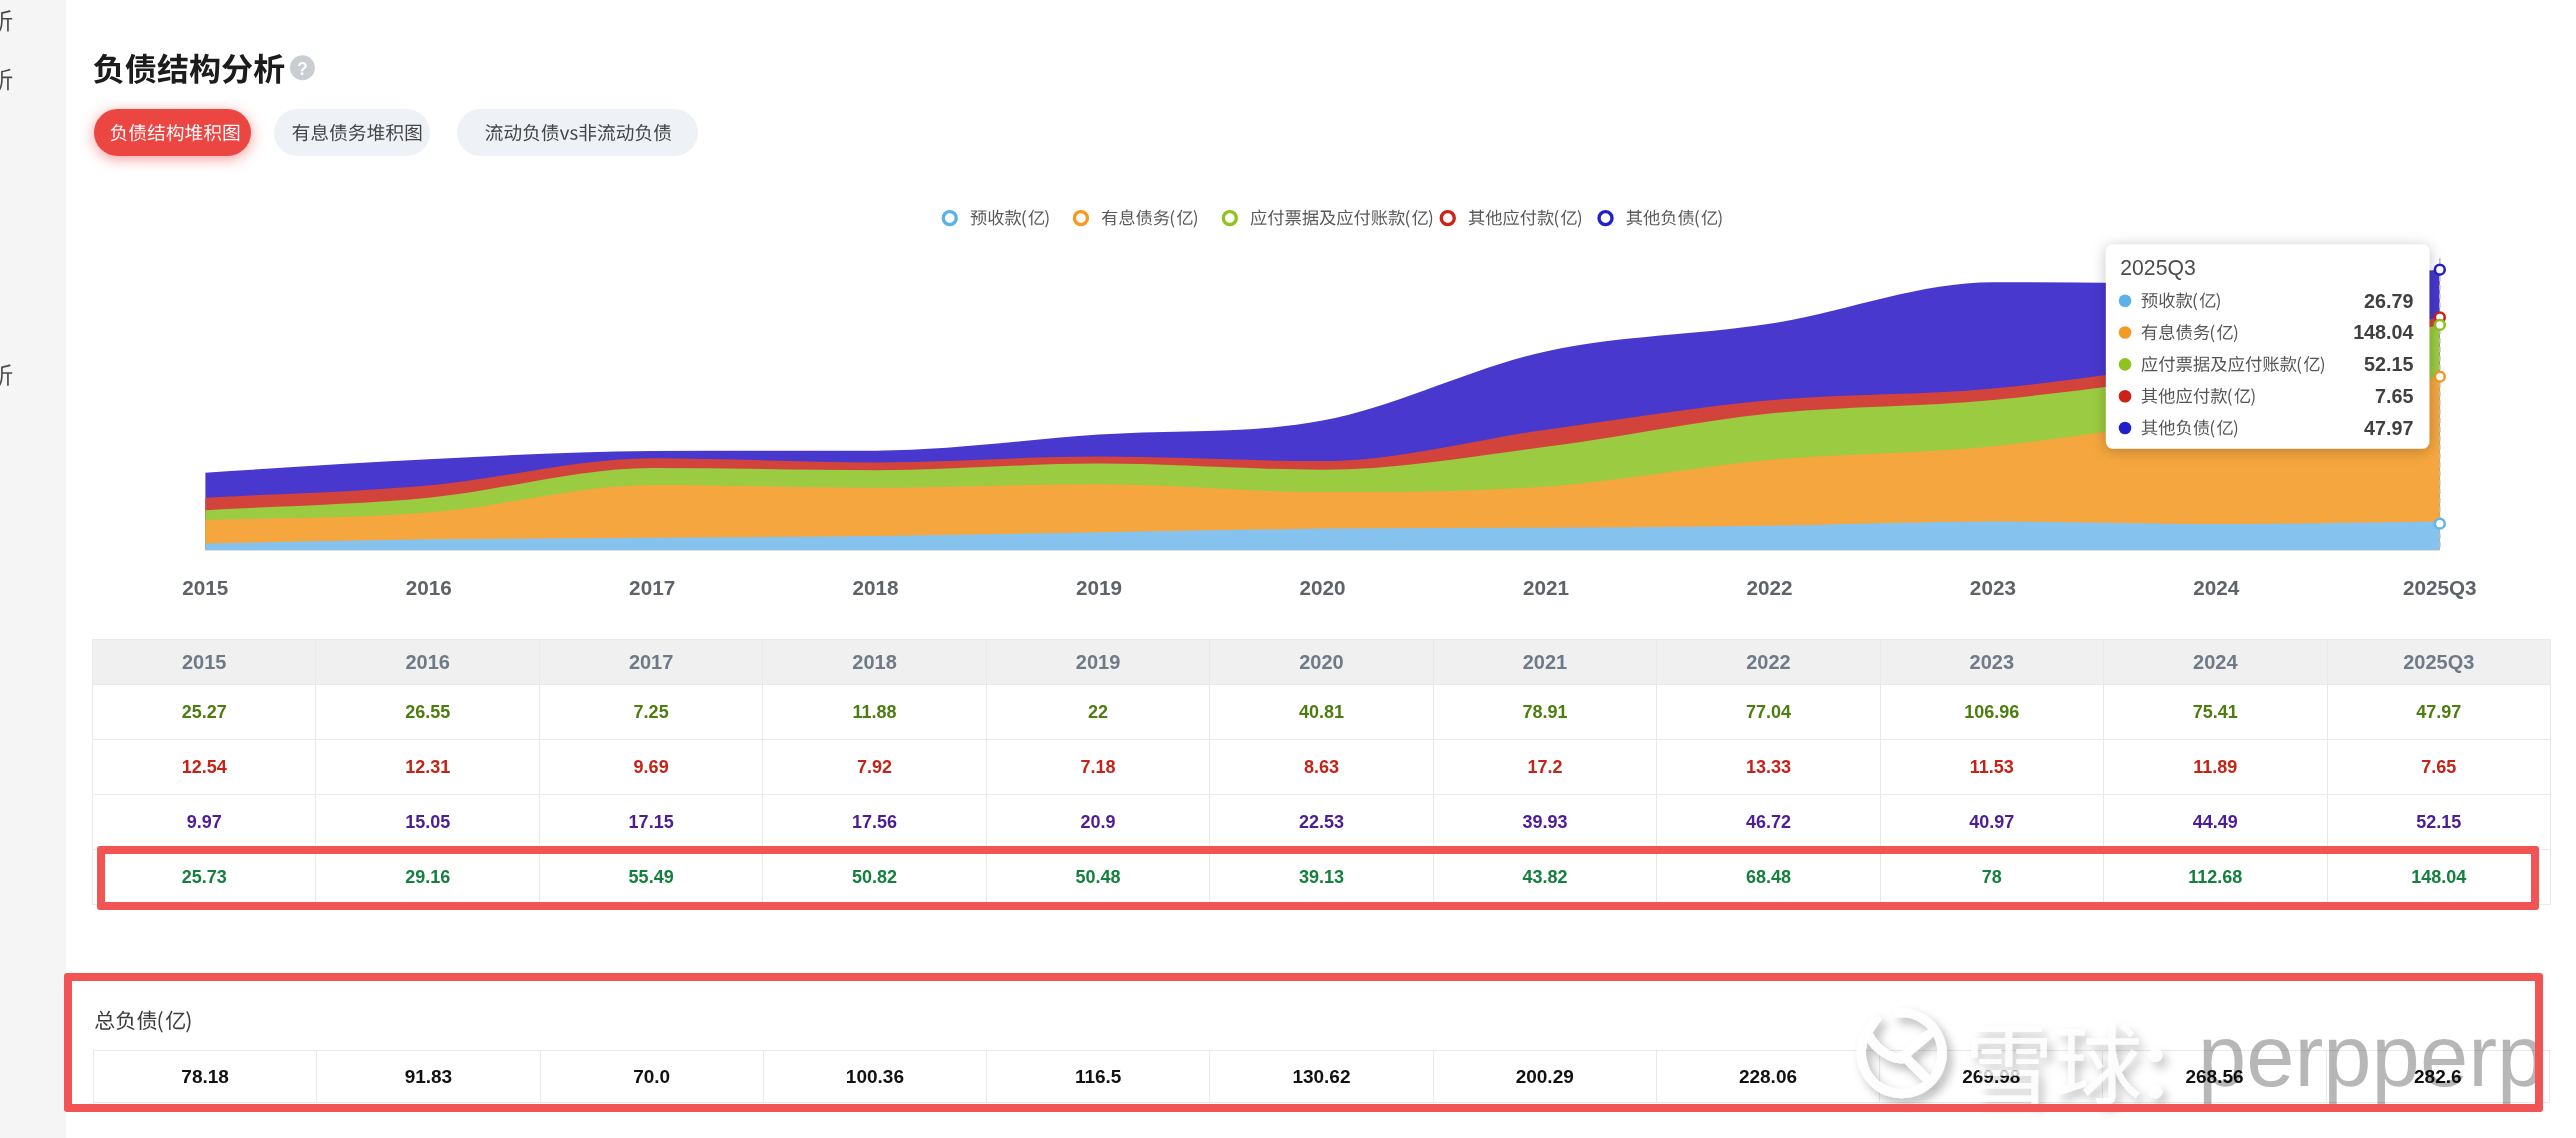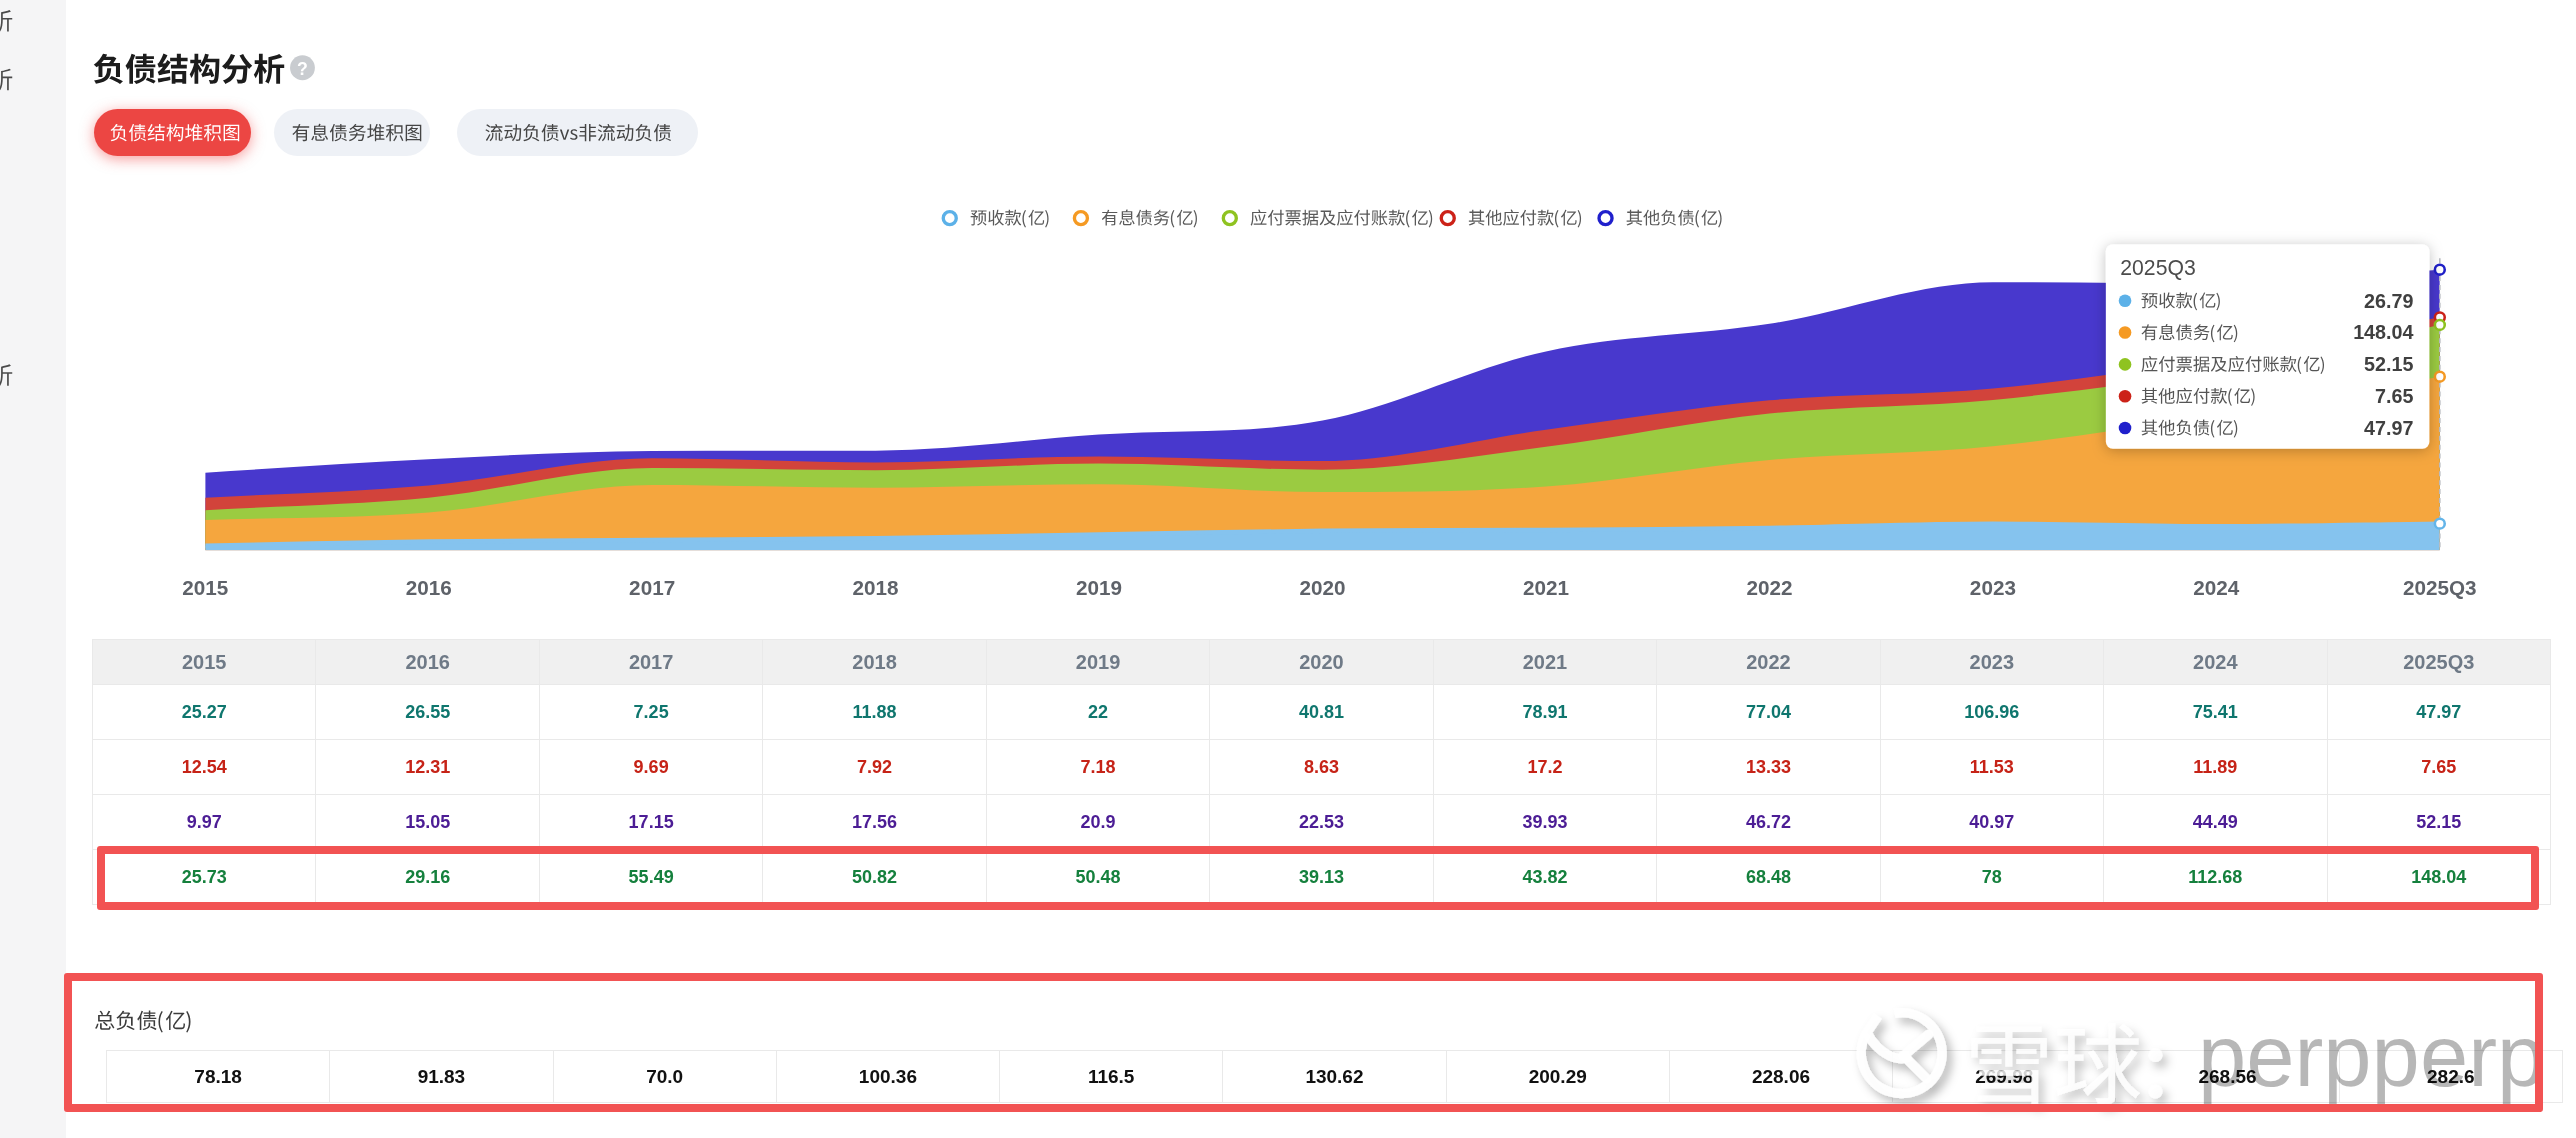--- a/index.html
+++ b/index.html
@@ -5,21 +5,21 @@
  font-family:"Liberation Sans",sans-serif}
 #sidebar{position:absolute;left:0;top:0;width:66px;height:1138px;background:#f5f5f6}
 .tab{position:absolute;top:109px;height:47px;border-radius:24px}
 #tab1{left:94px;width:157px;background:#ec4643;box-shadow:0 3px 14px rgba(240,60,60,.5)}
 #tab2{left:274px;width:156px;background:#eef1f6}
 #tab3{left:457px;width:241px;background:#eef1f6}
 table.main{position:absolute;border-collapse:collapse;table-layout:fixed;
  font-family:"Liberation Sans",sans-serif;font-size:18px;font-weight:bold}
 table.main td{border:1px solid #e9e9e9;text-align:center;height:55px;padding:0}
 table.main tr.hd td{background:#f0f0f0;color:#6f7a87;height:45px;font-size:20px}
-tr.cblue td{color:#0f766e} tr.cred td{color:#c62317} tr.cgrn td{color:#4c1d95}
+tr.cblue td{color:#4d7c0f} tr.cred td{color:#c62317} tr.cgrn td{color:#4c1d95}
 tr.corg td{color:#15803d} tr.clbl td{color:#5fa8e4} tr.cblk td{color:#111;height:52px;font-size:19px}
 .hrect{position:absolute;border:8px solid #f25353;border-radius:3px;z-index:5}
 #hr1{left:97px;top:846px;width:2442px;height:64px}
 #hr2{left:64px;top:973px;width:2479px;height:139px}
 </style></head>
 <body>
 <div id="sidebar"></div>
 <svg id="chart" width="2576" height="1138" viewBox="0 0 2612 1154" style="position:absolute;left:0;top:0">
 <defs>
       <filter id="tsh" x="-30%" y="-30%" width="160%" height="160%">
@@ -161,21 +161,21 @@
         <td>50.48</td>
         <td>39.13</td>
         <td>43.82</td>
         <td>68.48</td>
         <td>78</td>
         <td>112.68</td>
         <td>148.04</td>
       </tr>
 </tbody>
   </table>
-<table class="main tot" style="left:106px;top:1050px;width:2457px">
+<table class="main tot" style="left:93px;top:1050px;width:2457px">
 <tbody>
       <tr class="cblk">
         <td>78.18</td>
         <td>91.83</td>
         <td>70.0</td>
         <td>100.36</td>
         <td>116.5</td>
         <td>130.62</td>
         <td>200.29</td>
         <td>228.06</td>

